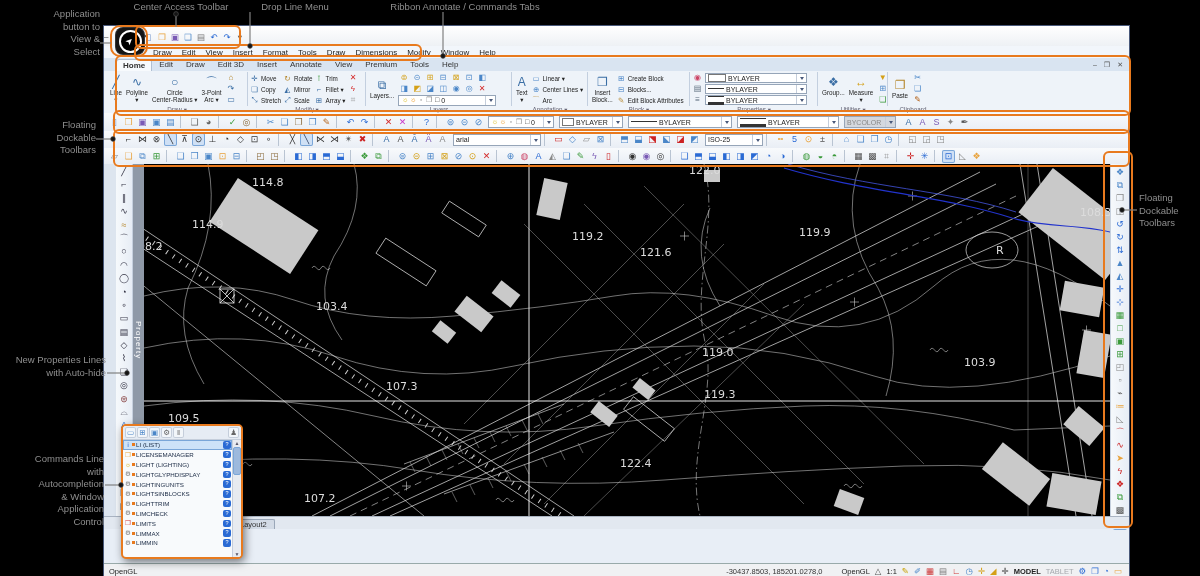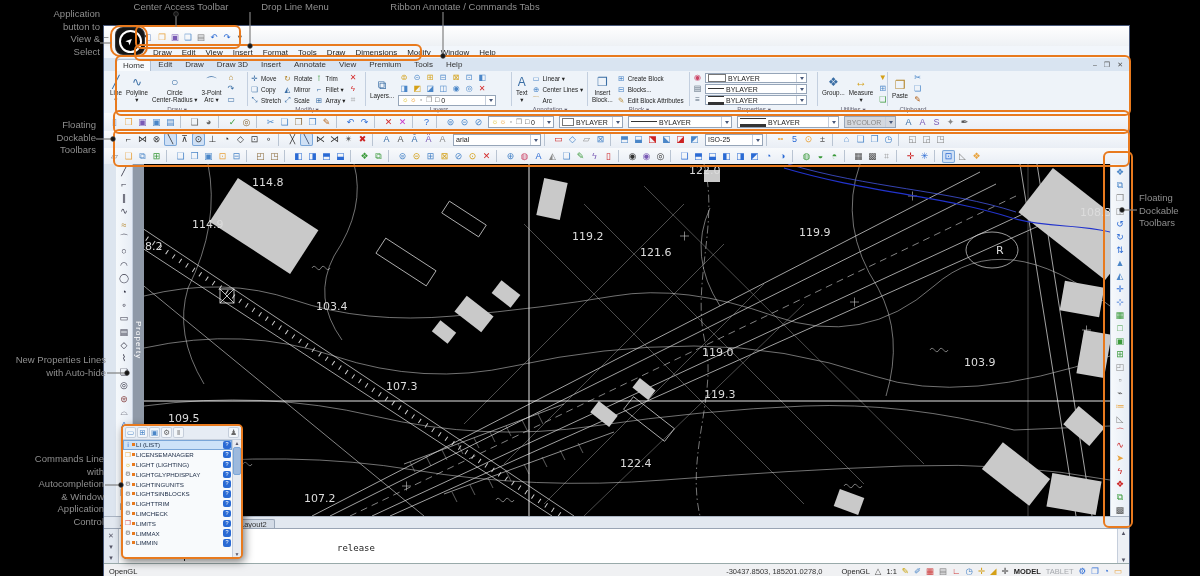--- a/index.html
+++ b/index.html
@@ -15,21 +15,21 @@
   .applogo{width:19px;height:19px;border-radius:50%;background:#000;border:2.5px solid #fff;display:flex;align-items:center;justify-content:center}
   .applogo span{color:#fff;font-size:9px;transform:rotate(-45deg);line-height:9px}
   .qat{position:absolute;left:39px;top:3px;height:15px;display:flex;align-items:center;gap:1px;z-index:6}
   .qat .icon{width:12px;height:12px;font-size:8.5px;line-height:12px}
   .menubar{position:absolute;left:0;top:20px;right:0;height:12px;background:#f2f6fb;border-bottom:1px solid #cdd5df;display:flex;align-items:center;padding-left:44px}
   .menu-item{font-size:8px;padding:0 5px;color:#222}
   
   .ribbon{position:absolute;left:0;top:32px;right:0;height:55px;background:#eef3f9;border-bottom:1px solid #b8c6d8}
   .rtabs{height:13px;display:flex;align-items:flex-end;gap:1px;padding-left:12px;background:#d9e4f1}
   .rtab{font-size:8px;padding:1px 6px 1px;color:#333;border-radius:3px 3px 0 0}
-  .rtab.active{background:#f7fafd;border:1px solid #b0bfd2;border-bottom:0;font-weight:normal}
+  .rtab.active{background:#f7fafd;border:1px solid #b0bfd2;border-bottom:0;font-weight:bold}
   .rtabs .docctl{margin-left:auto;margin-right:6px;display:flex;gap:7px;font-size:7px;color:#555;align-self:center}
   .rbody{display:flex;height:34px;padding:1px 0 0 2px}
   .rgroup{border-right:1px solid #c3cfdf;display:flex;align-items:center;padding:0 2px;gap:2px;box-sizing:border-box}
   .rlabels{display:flex;height:7px;padding-left:2px}
   .rlabel{font-size:6.3px;color:#667;text-align:center;box-sizing:border-box}
   .bigbtn{display:flex;flex-direction:column;align-items:center;padding:0 2px;cursor:default}
   .bigbtn .g{font-size:12px;line-height:13px}
   .bigbtn .l{font-size:6.3px;line-height:7px;color:#222;white-space:nowrap}
   .rcol{display:flex;flex-direction:column;justify-content:center;gap:1px}
   .rcol .icon{width:11px;height:10px;font-size:8px;line-height:10px}
@@ -150,21 +150,21 @@
       <span class="menu-item">Window</span>
       <span class="menu-item">Help</span>
     </div>
 
   <div class="ribbon">
     <div class="rtabs">
       <span style="display:flex;gap:1px">
           <span class="rtab active">Home</span>
           <span class="rtab">Edit</span>
           <span class="rtab">Draw</span>
-          <span class="rtab">Draw 3D</span>
+          <span class="rtab">Edit 3D</span>
           <span class="rtab">Insert</span>
           <span class="rtab">Annotate</span>
           <span class="rtab">View</span>
           <span class="rtab">Premium</span>
           <span class="rtab">Tools</span>
           <span class="rtab">Help</span>
         </span>
       <span class="docctl">
         <span>–</span>
         <span>❐</span>
@@ -777,40 +777,20 @@
   <div class="ltabs">
       <span class="lnav">«</span>
       <span class="lnav">‹</span>
       <span class="lnav">›</span>
       <span class="lnav">»</span>
       <span class="ltab active">Model</span>
       <span class="ltab">Layout1</span>
       <span class="ltab">Layout2</span>
     </div>
 
-  <div class="cmd">
-    <div class="cmd-gutter">
-      <span>✕</span>
-      <span>▾</span>
-      <span>▾</span>
-    </div>
-    <div class="cmd-body">
-      <span class="cmd-hist">release</span>
-      <span class="cmd-prompt">
-        <span>Command:</span>
-          <span>&nbsp;</span>
-          <span>LI</span>
-          <span class="cursor"></span>
-      </span>
-    </div>
-    <div class="cmd-scroll">
-      <span>▲</span>
-        <span>▼</span>
-    </div>
-  </div>
 
   <div class="status">
     <span class="ready">OpenGL</span>
     <span class="right">
       <span class="coords">-30437.8503, 185201.0278,0</span>
       <span style="display:flex;align-items:center;gap:5px">
           <span class="sit">OpenGL</span>
           <span class="sg" style="color: rgb(85, 85, 85);">△</span>
           <span class="sit">1:1</span>
           <span class="sg" style="color: rgb(200, 160, 0);">✎</span>

